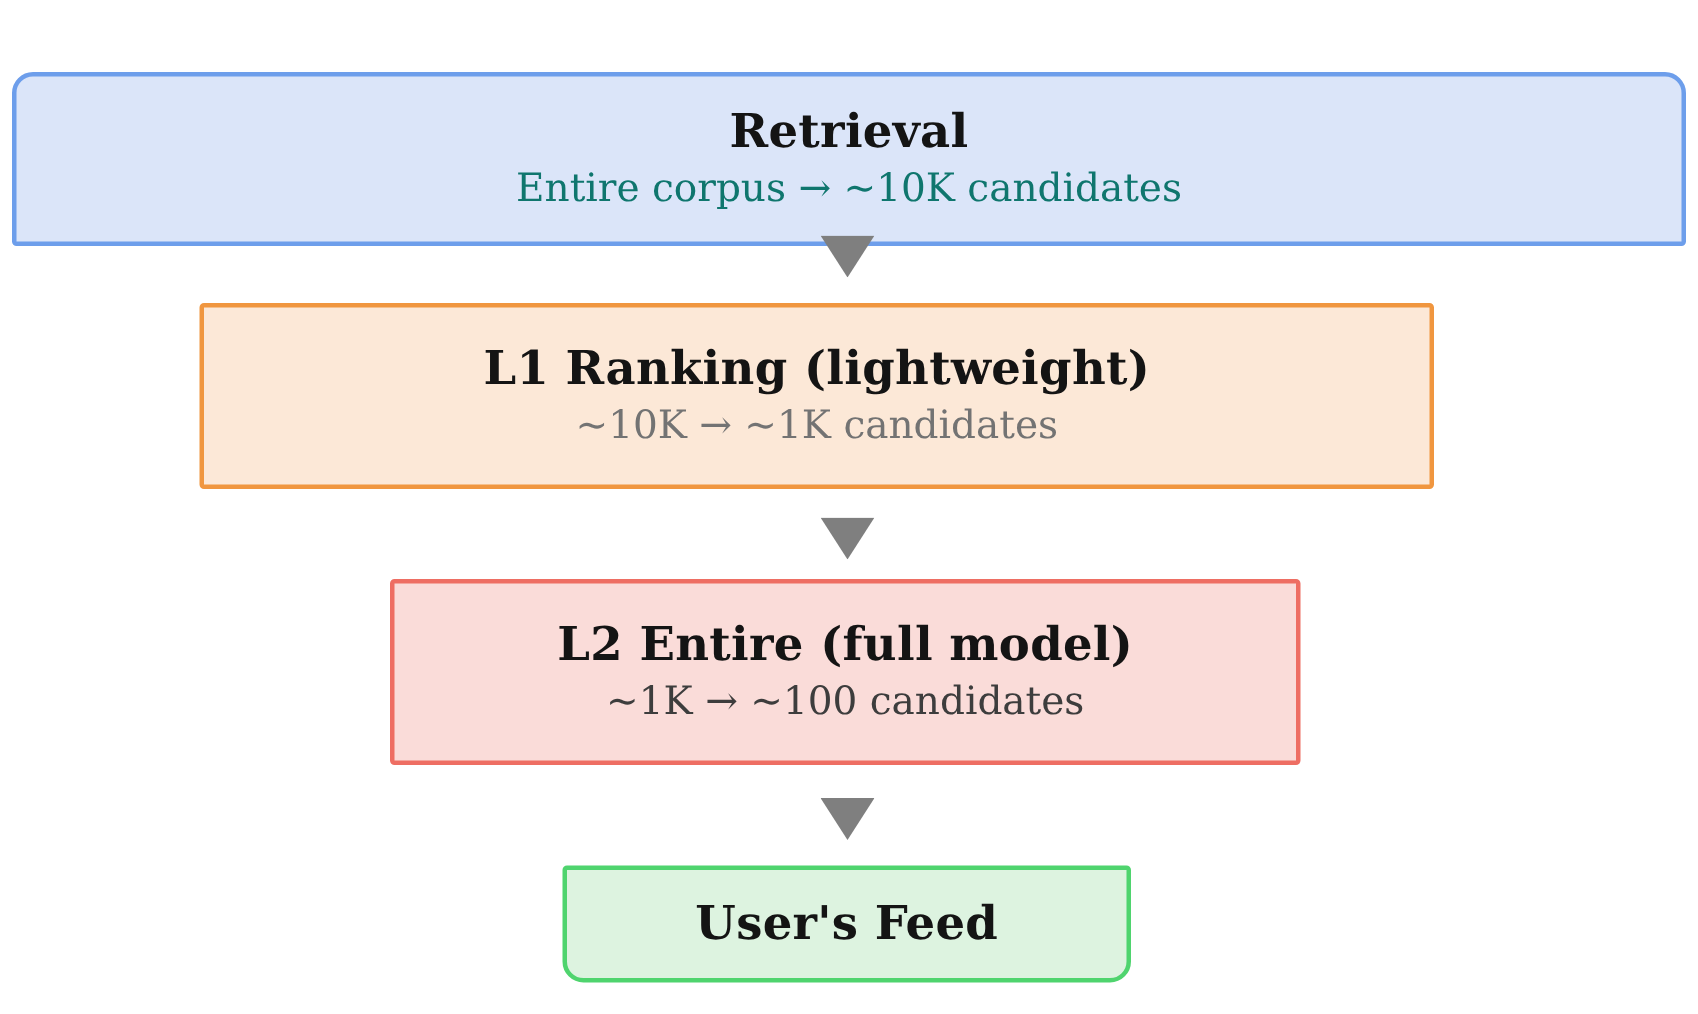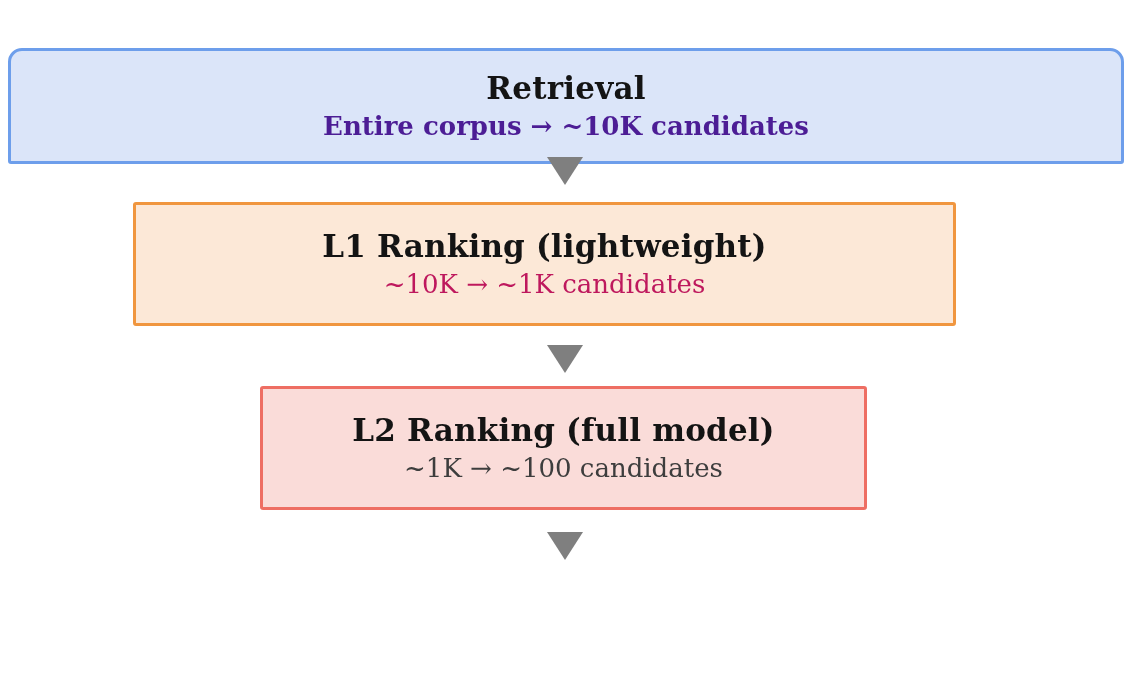--- a/index.html
+++ b/index.html
@@ -69,33 +69,36 @@
   .arrow-2 { top: 345px; }
   .arrow-3 { top: 532px; }
 </style>
 </head>
 <body>
 
 <div class="canvas" style="background: rgb(255, 255, 255);">
 
   <div class="stage stage-retrieval" style="background: rgb(219, 229, 249); border-color: rgb(109, 158, 235);">
     <div class="title" style="color: rgb(20, 20, 20);">Retrieval</div>
-    <div class="subtitle" style="color: #4c1d95; font-weight: bold;">Entire corpus → ~10K candidates</div>
+    <div class="subtitle" style="color: #0f766e;">Entire corpus → ~10K candidates</div>
   </div>
 
   <div class="down-arrow arrow-1" style="background: rgb(127, 127, 127);"></div>
 
   <div class="stage stage-l1" style="background: rgb(252, 232, 215); border-color: rgb(240, 150, 63);">
     <div class="title" style="color: rgb(20, 20, 20);">L1 Ranking (lightweight)</div>
-    <div class="subtitle" style="color: #be185d;">~10K → ~1K candidates</div>
+    <div class="subtitle" style="color: #737373;">~10K → ~1K candidates</div>
   </div>
 
   <div class="down-arrow arrow-2" style="background: rgb(127, 127, 127);"></div>
 
   <div class="stage stage-l2" style="background: rgb(250, 220, 217); border-color: rgb(238, 110, 99);">
-    <div class="title" style="color: rgb(20, 20, 20);">L2 Ranking (full model)</div>
+    <div class="title" style="color: rgb(20, 20, 20);">L2 Entire (full model)</div>
     <div class="subtitle" style="color: rgb(61, 61, 61); text-align: right;">~1K → ~100 candidates</div>
   </div>
 
   <div class="down-arrow arrow-3" style="background: rgb(127, 127, 127);"></div>
 
+  <div class="stage stage-feed" style="background: rgb(221, 243, 224); border-color: rgb(79, 212, 110);">
+    <div class="title" style="color: rgb(20, 20, 20);">User's Feed</div>
+  </div>
 
 </div>
 
 </body></html>

